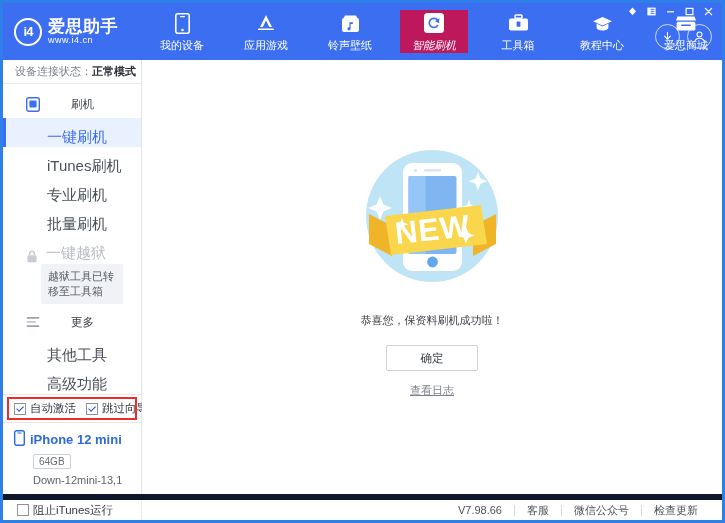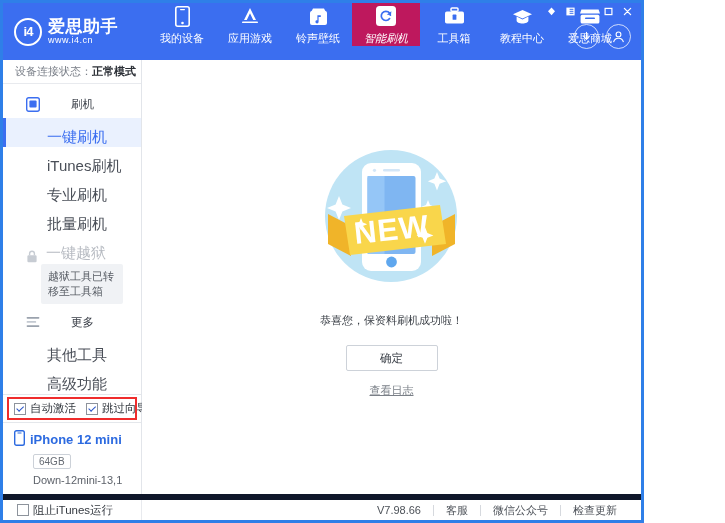--- a/index.html
+++ b/index.html
@@ -10,21 +10,21 @@
     width: 725px;
     height: 523px;
     font-family: "Liberation Sans", "DejaVu Sans", sans-serif;
     font-size: 12px;
     background: #ffffff;
     overflow: hidden;
     -webkit-font-smoothing: antialiased;
   }
   #app {
     position: relative;
-    width: 644px;
+    width: 725px;
     height: 523px;
     box-sizing: border-box;
     border: 3px solid #2f7fe8;
     background: #ffffff;
     overflow: hidden;
   }
 
   
   .header {
     position: relative;
@@ -67,22 +67,23 @@
   .logo-url {
     color: #ffffff;
     font-size: 9px;
     letter-spacing: 0.5px;
     margin-top: 1px;
     white-space: nowrap;
   }
 
   .nav {
     display: flex;
-    align-items: flex-start;
+    align-items: center;
     margin-left: 6px;
+    gap: 16px;
   }
   .nav-item {
     width: 68px;
     display: flex;
     flex-direction: column;
     align-items: center;
     justify-content: center;
     color: #ffffff;
     cursor: pointer;
     padding-top: 2px;

